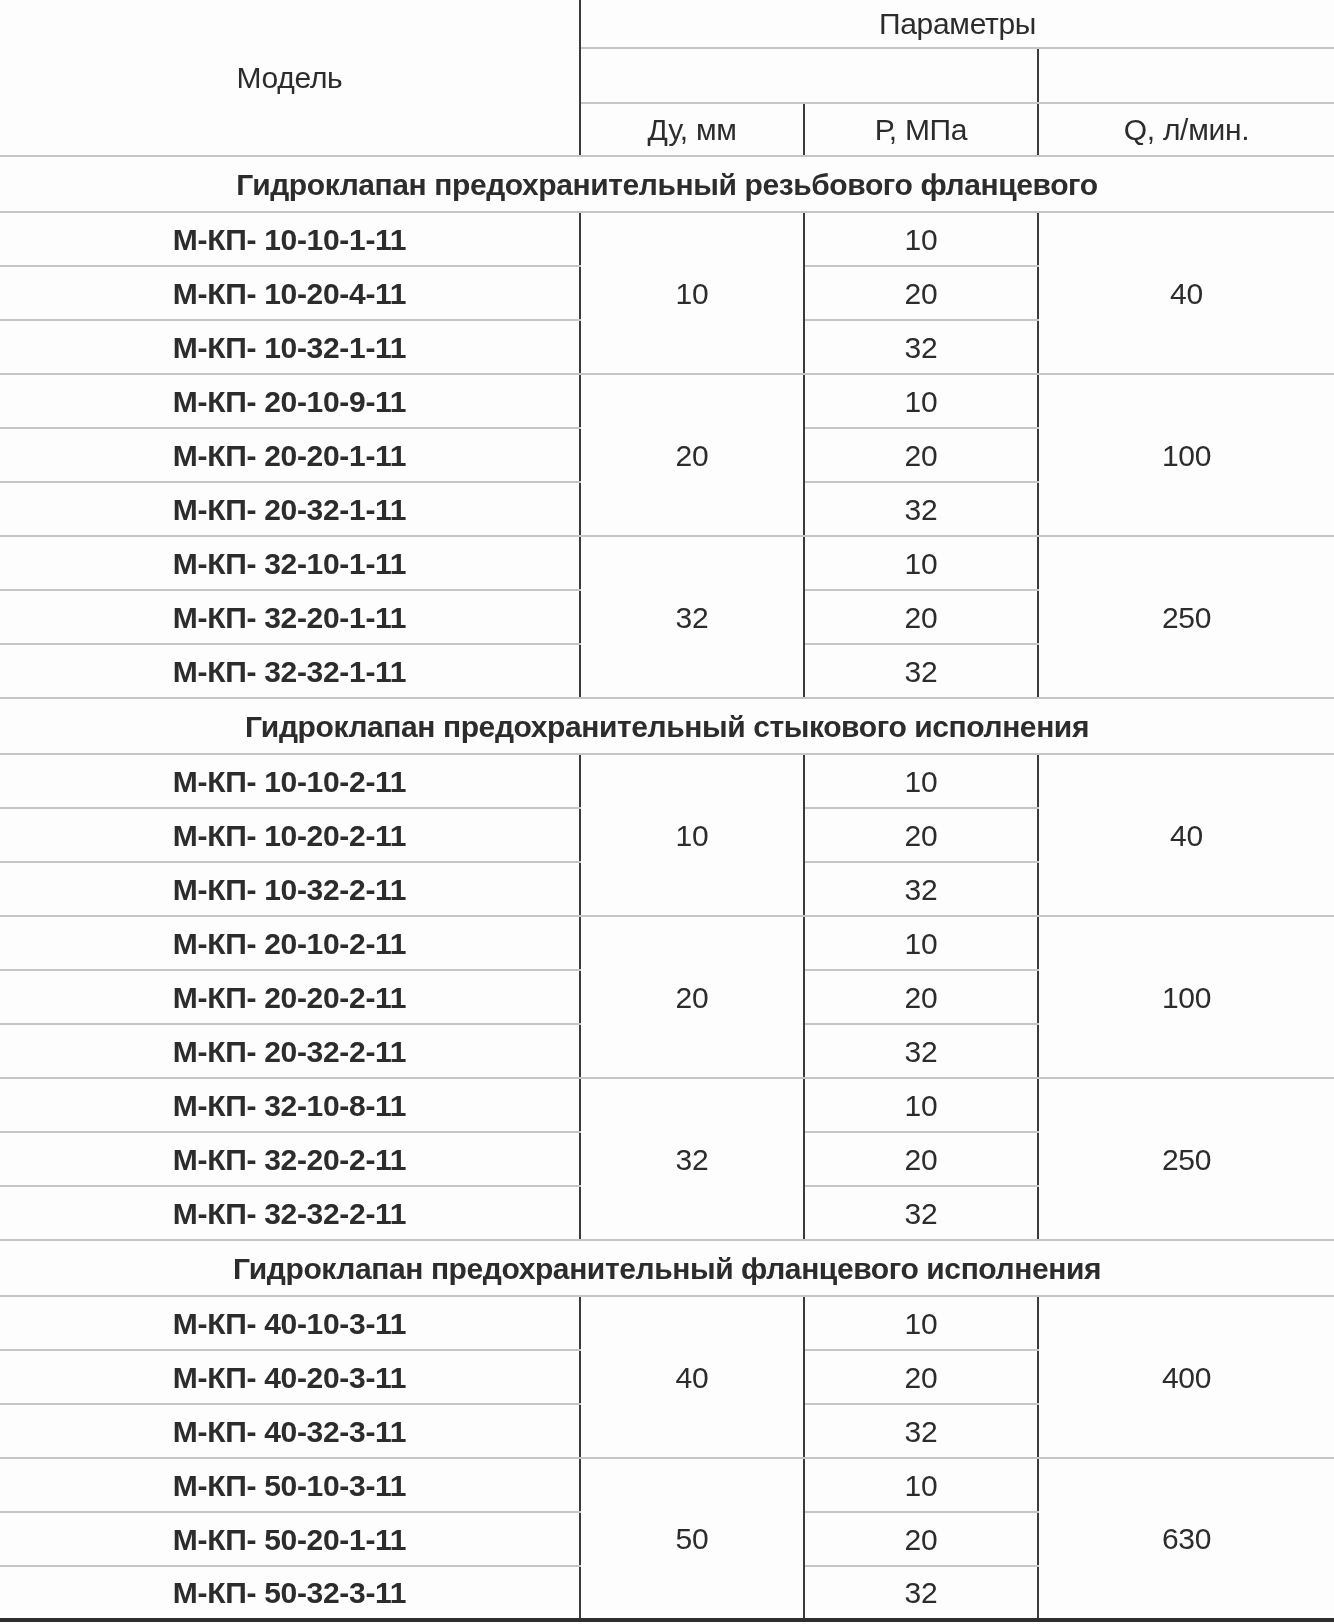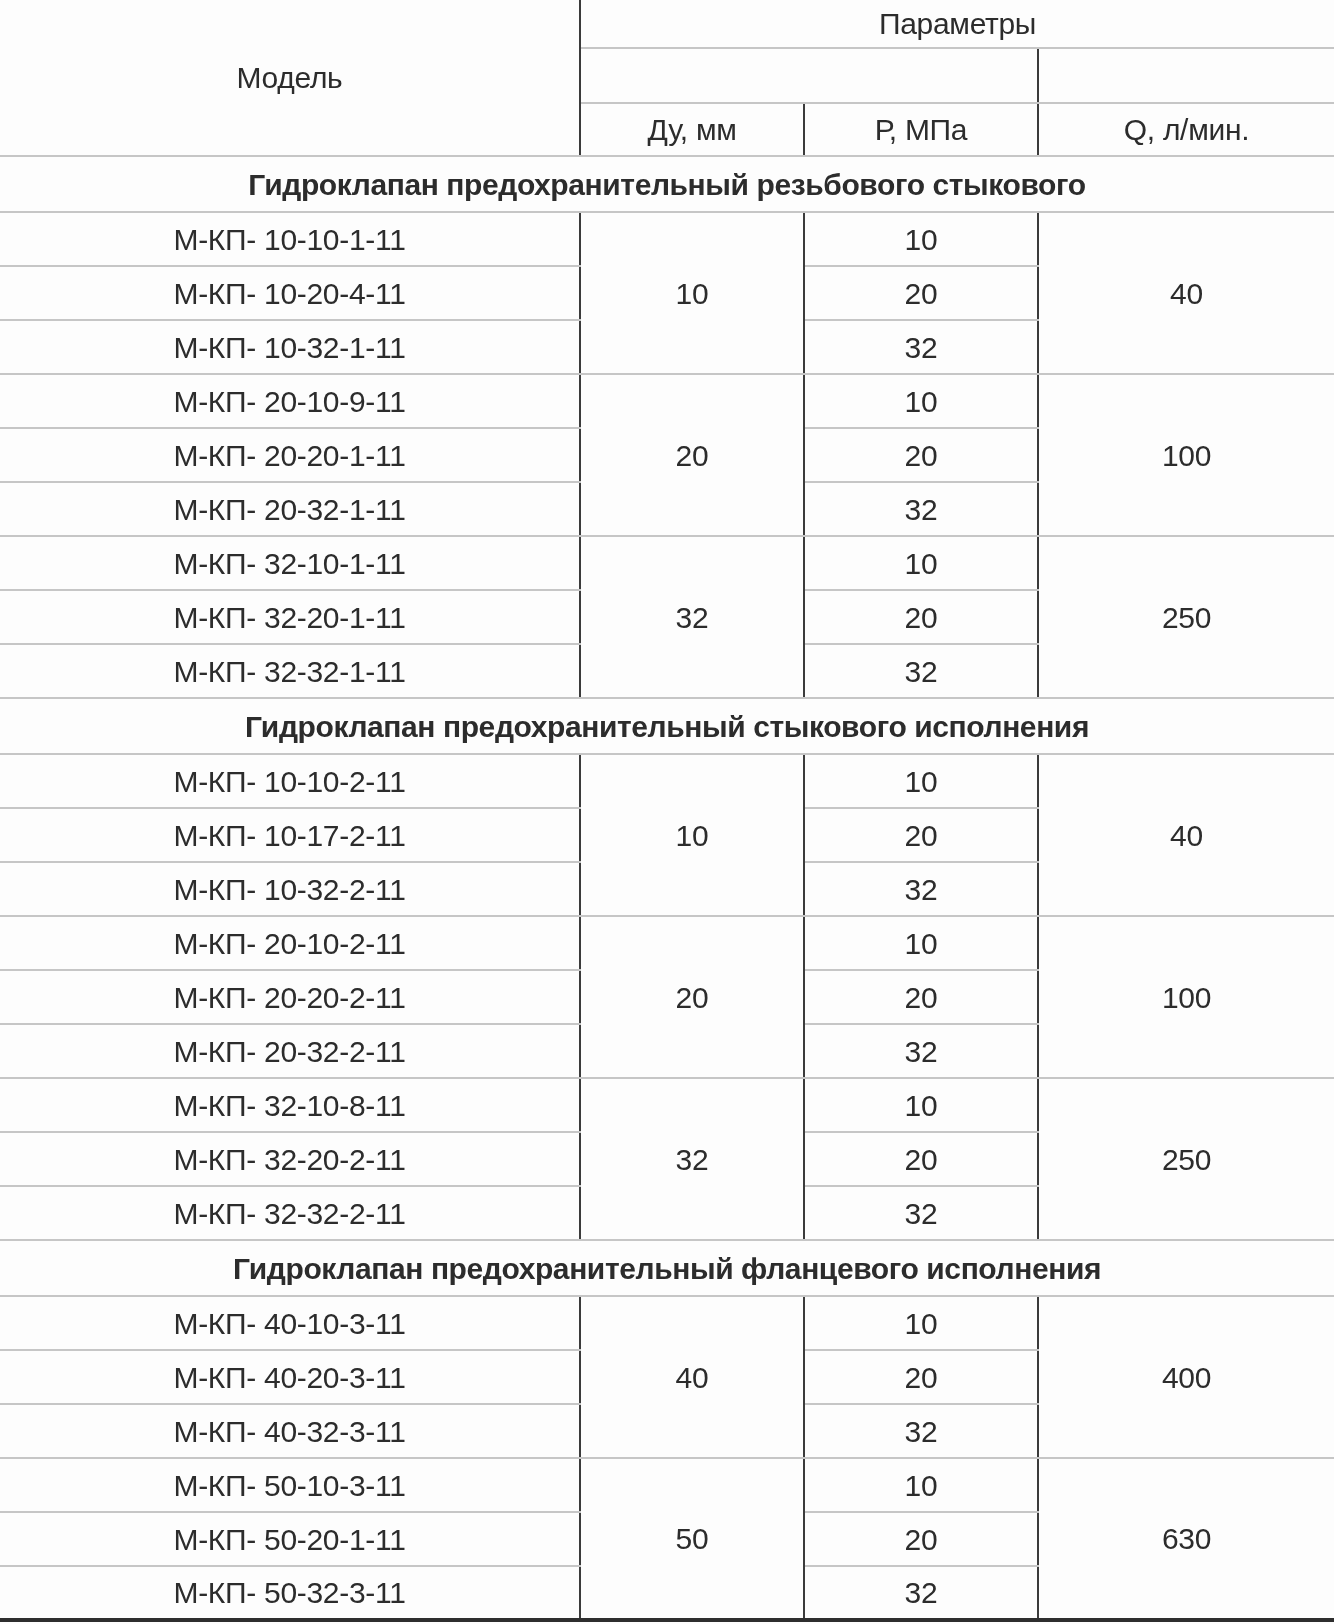--- a/index.html
+++ b/index.html
@@ -67,21 +67,21 @@
 
   
   tbody tr{height:54px;}
   tbody tr.title-row{height:56px;}
   tr.title-row td{
     font-weight:700;
     border-bottom:2px solid var(--light-line);
     letter-spacing:-0.4px;
   }
   td.model{
-    font-weight:400;
+    font-weight:700;
     border-right:2px solid var(--dark-line);
     border-bottom:2px solid var(--light-line);
   }
   td.du{
     border-right:2px solid var(--dark-line);
     border-bottom:2px solid var(--light-line);
   }
   td.p{
     border-right:2px solid var(--dark-line);
     border-bottom:2px solid var(--light-line);
@@ -111,21 +111,21 @@
         <th class="q2-h"></th>
       </tr>
       <tr class="h-row3">
         <th class="du-h">Ду, мм</th>
         <th class="p-h">Р, МПа</th>
         <th class="q-h">Q, л/мин.</th>
       </tr>
     </thead>
     <tbody>
         <tr class="title-row">
-          <td class="title" colspan="4">Гидроклапан предохранительный резьбового стыкового</td>
+          <td class="title" colspan="4">Гидроклапан предохранительный резьбового фланцевого</td>
         </tr>
         <tr>
           <td class="model">М-КП- 10-10-1-11</td>
           <td class="du" rowspan="3">10</td>
           <td class="p">10</td>
           <td class="q" rowspan="3">40</td>
         </tr>
         <tr>
           <td class="model">М-КП- 10-20-4-11</td>
           <td class="p">20</td>
@@ -165,21 +165,21 @@
         <tr class="title-row">
           <td class="title" colspan="4">Гидроклапан предохранительный стыкового исполнения</td>
         </tr>
         <tr>
           <td class="model">М-КП- 10-10-2-11</td>
           <td class="du" rowspan="3">10</td>
           <td class="p">10</td>
           <td class="q" rowspan="3">40</td>
         </tr>
         <tr>
-          <td class="model">М-КП- 10-17-2-11</td>
+          <td class="model">М-КП- 10-20-2-11</td>
           <td class="p">20</td>
         </tr>
         <tr>
           <td class="model">М-КП- 10-32-2-11</td>
           <td class="p">32</td>
         </tr>
         <tr>
           <td class="model">М-КП- 20-10-2-11</td>
           <td class="du" rowspan="3">20</td>
           <td class="p">10</td>

